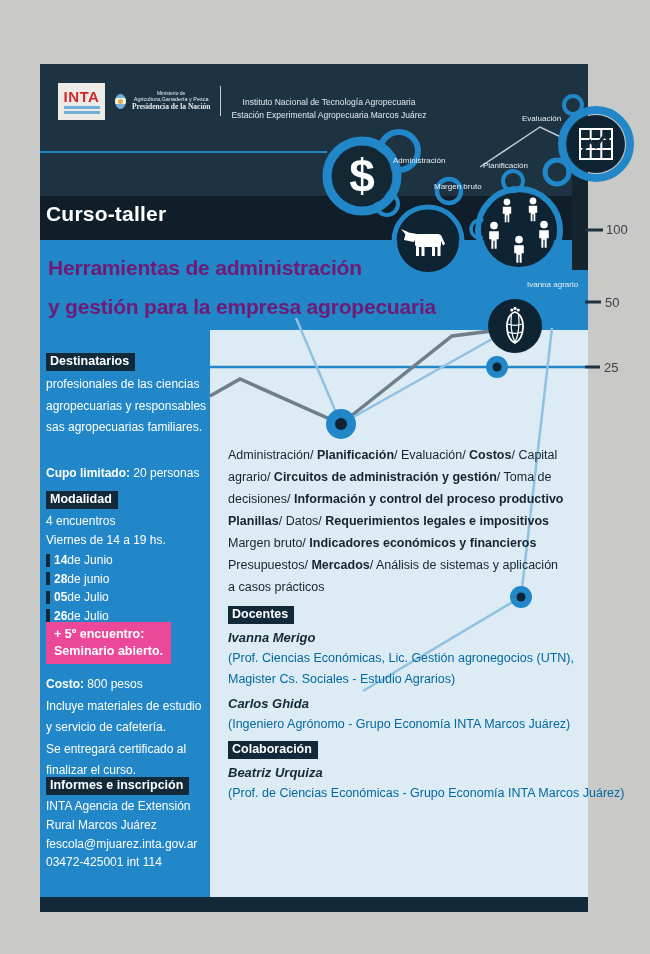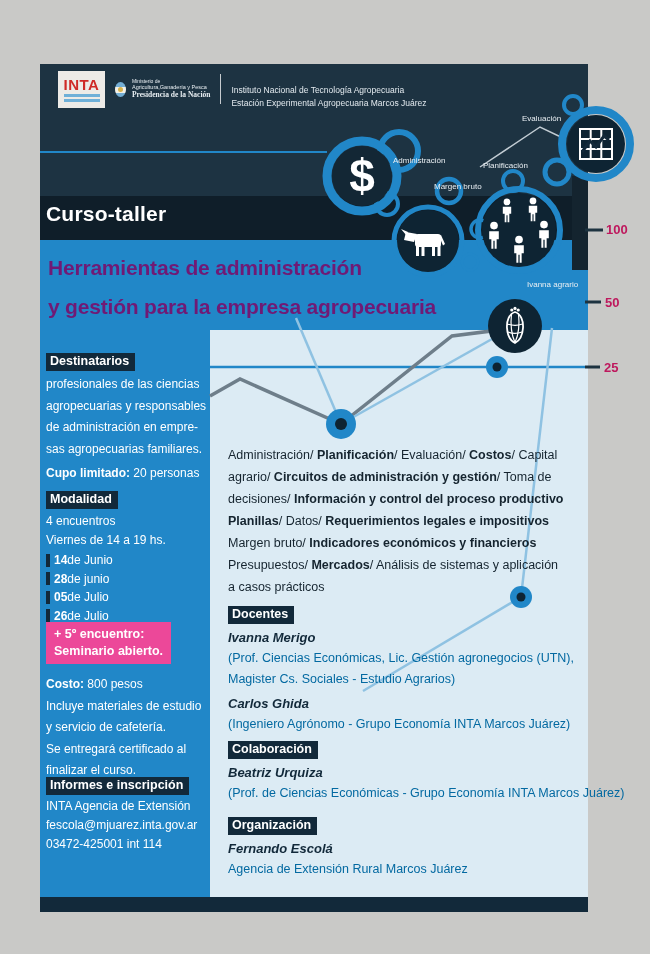--- a/index.html
+++ b/index.html
@@ -42,39 +42,39 @@
   .sb b{font-weight:bold;}
   .daterow{display:flex;align-items:center;height:18.5px;color:#fff;font-size:12px;white-space:nowrap;}
   .daterow .tick{width:4px;height:13px;background:#12293a;margin-right:4px;}
   .extra-box{background:#ec4899;color:#fff;font-weight:bold;font-size:12.5px;
              line-height:17px;padding:4px 8px;white-space:nowrap;}
   .topics{font-size:12.5px;line-height:22px;color:#15242f;white-space:nowrap;}
   .topics .b{font-weight:bold;}
   .sec .name{font-size:13px;font-weight:bold;font-style:italic;color:#12293a;line-height:21px;margin-top:3px;white-space:nowrap;}
   .sec .desc{font-size:12.5px;color:#0369a1;line-height:21px;white-space:nowrap;}
   .bub{color:#e8eef2;font-size:8px;white-space:nowrap;}
-  .axis{color:#be185d;font-size:13px;font-weight:bold;white-space:nowrap;}
+  .axis{color:#404040;font-size:13px;font-weight:normal;white-space:nowrap;}
 </style>
 </head>
 <body>
 
 <div class="page">
 
   <div class="flyer">
 
     <div class="hdr"></div>
     <div class="hdr-strip"></div>
     <div class="band"></div>
     <div class="body">
       <div class="sidebar-bg"></div>
       <div class="panel-bg"></div>
     </div>
     <div class="botbar"></div>
 
-    <div class="t logo-row" style="left:18px;top:4px;">
+    <div class="t logo-row" style="left:18px;top:16px;text-align:center;">
       <div class="inta-box">
         <div class="inta-txt">INTA</div>
         <div class="inta-stripe"></div>
         <div class="inta-stripe"></div>
       </div>
       <div class="emblem"></div>
       <div class="ministry">
         <div class="m1">Ministerio de</div>
         <div class="m2">Agricultura,Ganadería y Pesca</div>
         <div class="m3">Presidencia de la Nación</div>
@@ -91,21 +91,20 @@
     <div class="t title" style="left:8px;top:184px;">
       <div>Herramientas de administración</div>
       <div>y gestión para la empresa agropecuaria</div>
     </div>
 
     <div class="body" style="z-index:3;">
       <div class="t lblbox" style="left:6px;top:23px;">Destinatarios</div>
       <div class="t sb" style="left:6px;top:44px;">
         <div>profesionales de las ciencias</div>
         <div>agropecuarias y responsables</div>
-        <div>de administración en empre-</div>
         <div>sas agropecuarias familiares.</div>
       </div>
       <div class="t sb" style="left:6px;top:133px;">
         <b>Cupo limitado:</b><span> 20 personas</span>
       </div>
 
       <div class="t lblbox" style="left:6px;top:161px;">Modalidad</div>
       <div class="t sb" style="left:6px;top:182px;line-height:19px;">
         <div>4 encuentros</div>
         <div>Viernes de 14 a 19 hs.</div>
@@ -141,20 +140,21 @@
         <div><b>Costo:</b><span> 800 pesos</span></div>
         <div>Incluye materiales de estudio</div>
         <div>y servicio de cafetería.</div>
         <div>Se entregará certificado al</div>
         <div>finalizar el curso.</div>
       </div>
 
       <div class="t lblbox" style="left:6px;top:447px;">Informes e inscripción</div>
       <div class="t sb" style="left:6px;top:467px;line-height:18.8px;">
         <div>INTA Agencia de Extensión</div>
+        <div>Rural Marcos Juárez</div>
         <div>fescola@mjuarez.inta.gov.ar</div>
         <div>03472-425001 int 114</div>
       </div>
 
       <div class="t topics" style="left:188px;top:114px;">
         <div><span>Administración/ </span><span class="b">Planificación</span><span>/ Evaluación/ </span><span class="b">Costos</span><span>/ Capital</span></div>
         <div><span>agrario/ </span><span class="b">Circuitos de administración y gestión</span><span>/ Toma de</span></div>
         <div><span>decisiones/ </span><span class="b">Información y control del proceso productivo</span></div>
         <div><span class="b">Planillas</span><span>/ Datos/ </span><span class="b">Requerimientos legales e impositivos</span></div>
         <div><span>Margen bruto/ </span><span class="b">Indicadores económicos y financieros</span></div>
@@ -170,25 +170,20 @@
         <div class="name">Carlos Ghida</div>
         <div class="desc">(Ingeniero Agrónomo - Grupo Economía INTA Marcos Juárez)</div>
       </div>
 
       <div class="t sec" style="left:188px;top:409px;">
         <div class="lblbox">Colaboración</div>
         <div class="name">Beatriz Urquiza</div>
         <div class="desc">(Prof. de Ciencias Económicas - Grupo Economía INTA Marcos Juárez)</div>
       </div>
 
-      <div class="t sec" style="left:188px;top:485px;">
-        <div class="lblbox">Organización</div>
-        <div class="name">Fernando Escolá</div>
-        <div class="desc">Agencia de Extensión Rural Marcos Juárez</div>
-      </div>
     </div>
   </div>
 
   <svg class="decor-svg" viewBox="0 0 650 954">
 
     <line x1="40" y1="152" x2="327" y2="152" stroke="#2187c8" stroke-width="2"></line>
 
     <rect x="572" y="176" width="16" height="94" fill="#14242f"></rect>
 
     <polyline points="480,167 540,127 565,139" fill="none" stroke="#c2ccd3" stroke-width="1.5"></polyline>

